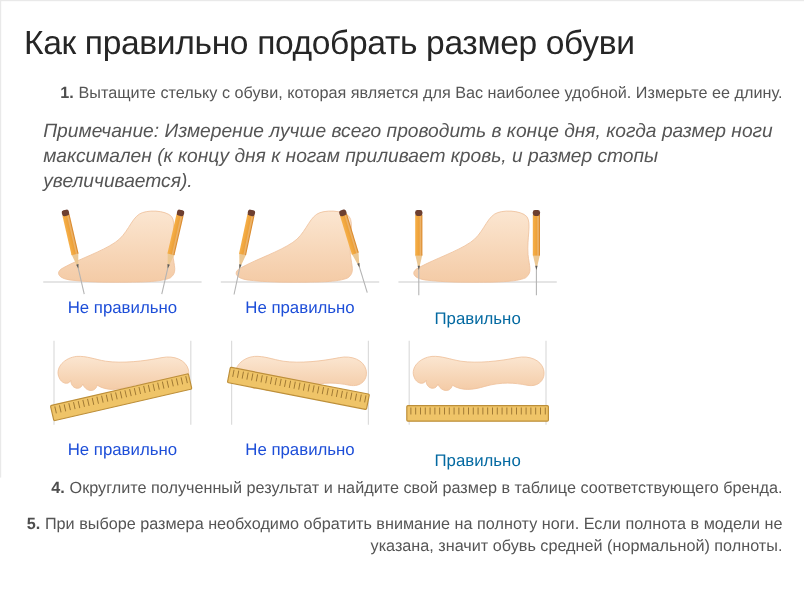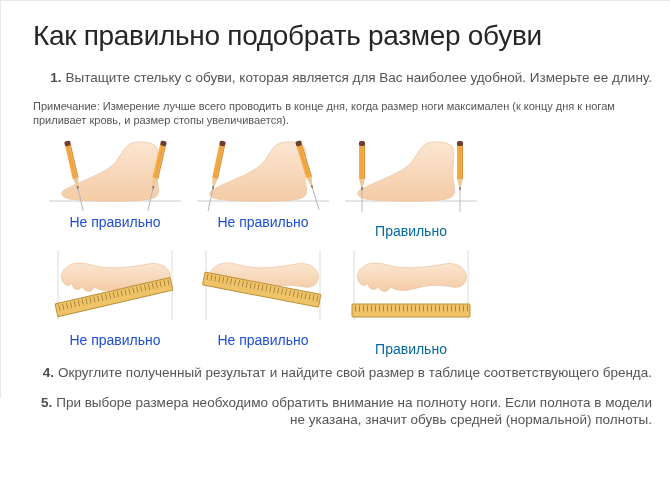--- a/index.html
+++ b/index.html
@@ -1,21 +1,21 @@
 <!DOCTYPE html>
 <html><head>
 <meta charset="utf-8">
 <style>
   html,body{margin:0;padding:0;background:#fff;}
   body{width:670px;height:503px;overflow:hidden;font-family:"Liberation Sans", sans-serif;}
-  .page{box-sizing:border-box;width:670px;height:398px;border-top:1px solid #e9e9e9;border-left:1px solid #e9e9e9;padding:16px 18px 0 32px;background:#fff;}
+  .page{box-sizing:border-box;width:670px;height:398px;border-top:1px solid #e9e9e9;border-left:1px solid #e9e9e9;padding:16px 18px 0 19px;background:#fff;}
   h1.title{font-size:28px;font-weight:400;color:#262626;margin:3px 0 17px 0;letter-spacing:-0.3px;}
   p.step{font-size:13.5px;color:#555;line-height:1.32;margin:0 0 12px 0;text-align:right;}
   p.step .num{font-weight:700;margin-right:4px;color:#4e4e4e;}
-  p.note{font-size:11px;color:#555;line-height:1.32;margin:0 0 10px 0;}
+  p.note{font-size:16px;color:#555;line-height:1.32;margin:0 0 10px 16px;font-style:italic;}
   .fig-row{display:flex;gap:8px;margin:4px 0 8px 12px;}
   figure.tile{width:140px;margin:0;text-align:center;}
   figure.tile svg{display:block;}
   figcaption.lbl{font-size:14px;margin-top:3px;line-height:1;}
   .lbl.wrong{color:#1d4ed8;}
   .lbl.correct{color:#0369a1;margin-top:12px;}
   .defs-holder{position:absolute;width:0;height:0;overflow:hidden;}
 </style>
 </head>
 <body>

